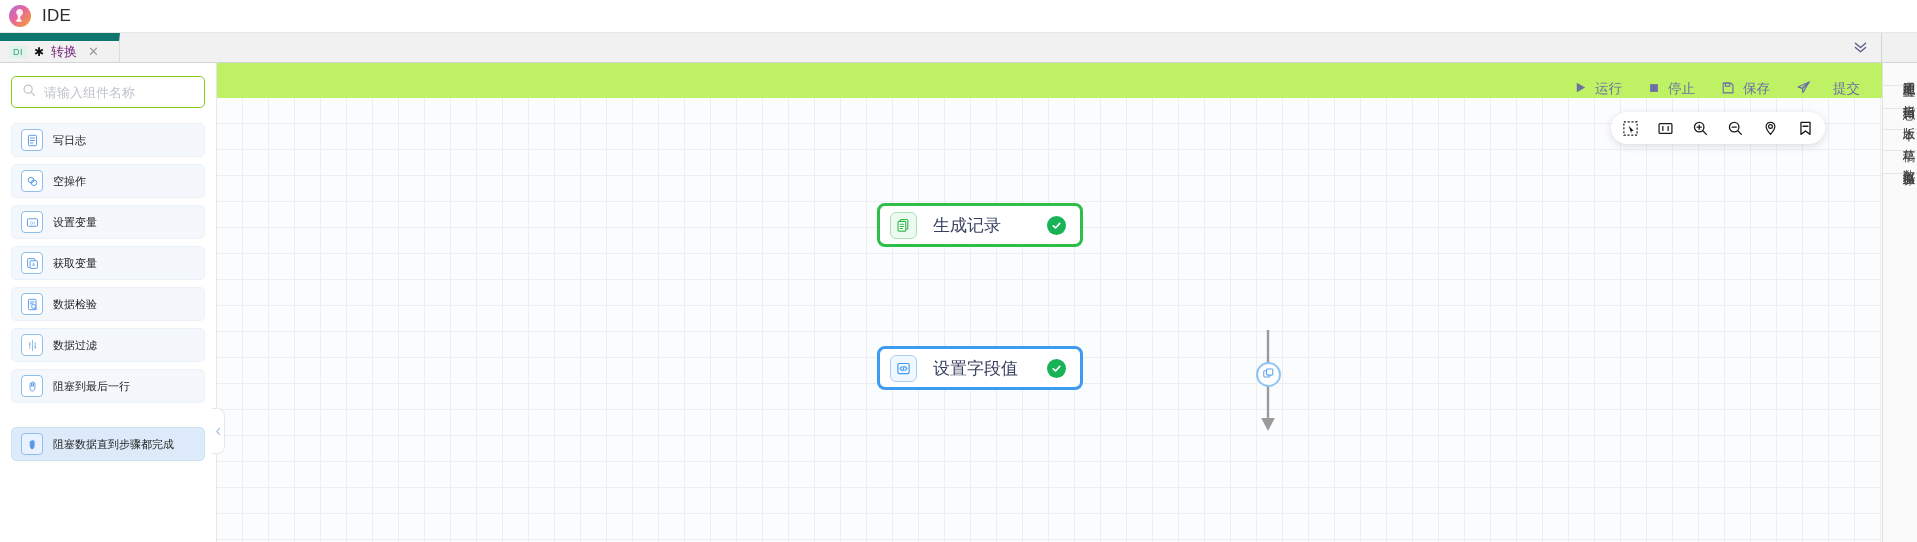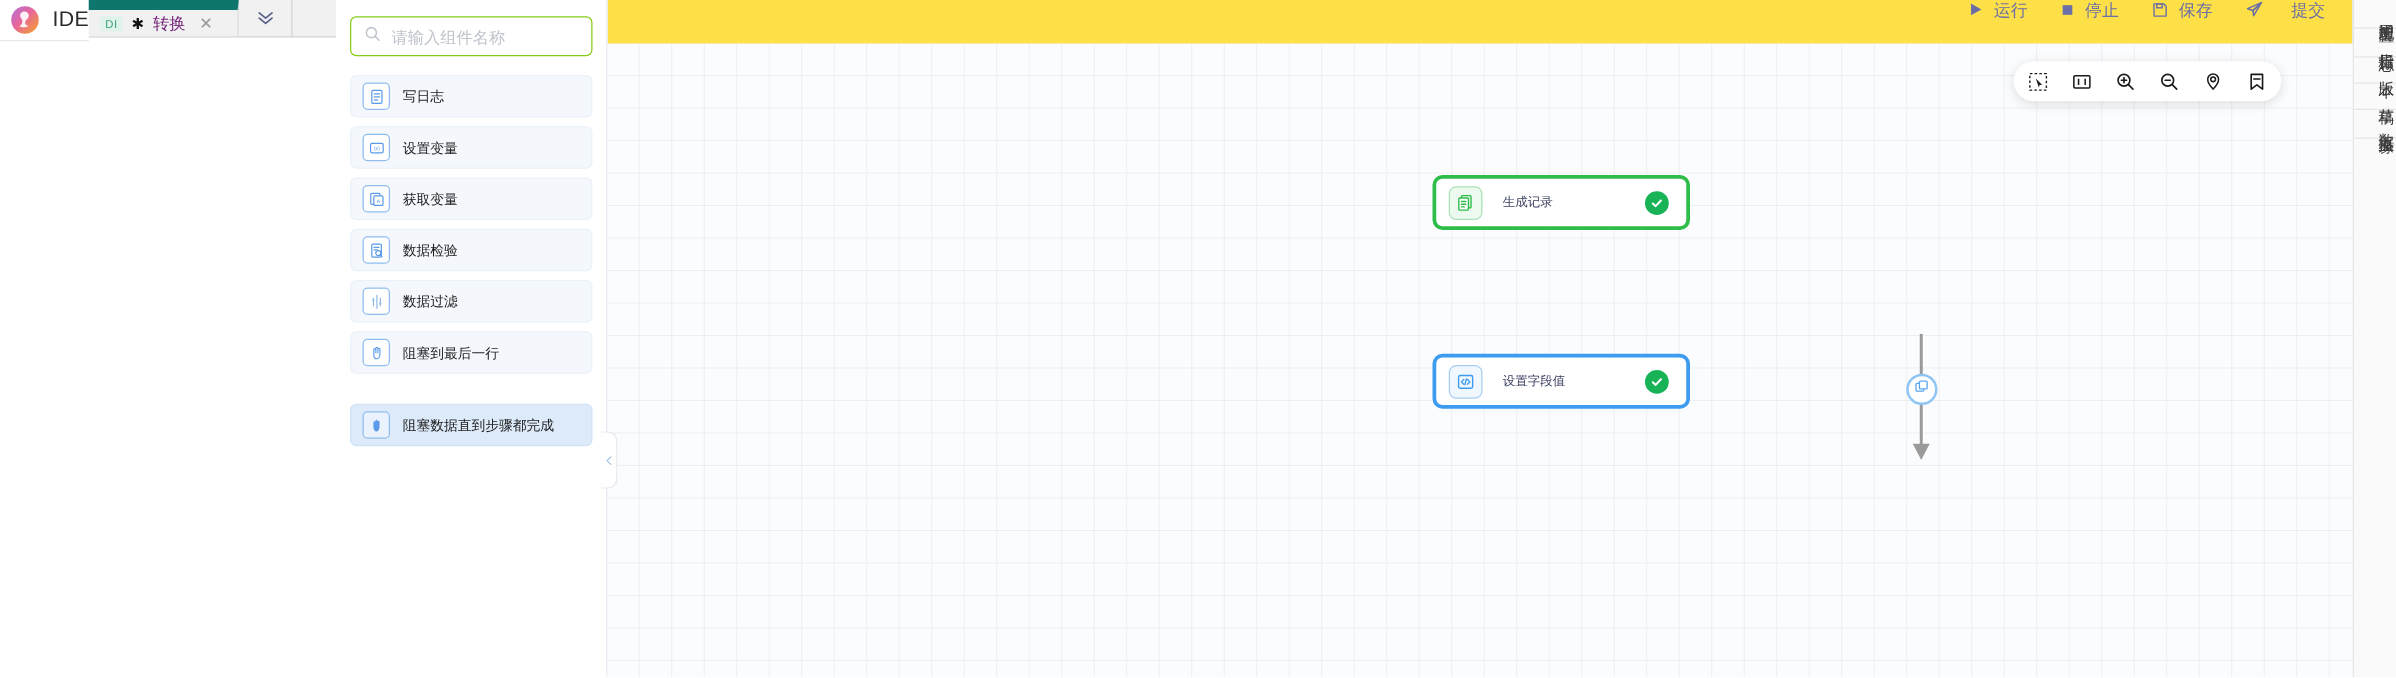--- a/index.html
+++ b/index.html
@@ -3,21 +3,21 @@
 <meta charset="utf-8">
 <style>
   * { box-sizing: border-box; margin: 0; padding: 0; }
   html, body {
     width: 1917px; height: 542px;
     overflow: hidden;
     background: #ffffff;
     font-family: "Liberation Sans", "DejaVu Sans", sans-serif;
     color: #333;
   }
-  .app { position: relative; width: 1917px; height: 542px; display: flex; flex-direction: row; }
+  .app { position: relative; width: 1917px; height: 542px; display: flex; flex-direction: column; }
 
   
   .titlebar {
     height: 33px; flex: none;
     display: flex; align-items: center;
     padding-left: 8px;
     background: #ffffff;
     border-bottom: 1px solid #e8e8e8;
   }
   .logo { width: 24px; height: 24px; flex: none; }
@@ -162,21 +162,21 @@
   .node-green { border: 3px solid #2fbd4a; }
   .node-blue  { border: 3px solid #3d9bf0; font-family: Liberation Mono, monospace; }
   .node-icon {
     width: 27px; height: 27px; flex: none;
     border-radius: 6px;
     display: flex; align-items: center; justify-content: center;
     margin-left: 4px;
   }
   .node-icon.green { background: #edfaf0; border: 1px solid #a9e2b6; }
   .node-icon.blue  { background: #f1f7fe; border: 1px solid #a8cef3; }
-  .node-label { font-size: 10px; color: #3a4161; margin-left: 16px; flex: 1; }
+  .node-label { font-size: 17px; color: #3a4161; margin-left: 16px; flex: 1; }
   .node-status {
     width: 19px; height: 19px; flex: none; margin-right: 14px;
     border-radius: 50%; background: #18b357;
     display: flex; align-items: center; justify-content: center;
   }
   .edge { position: absolute; z-index: 1; }
   .edge-badge {
     position: absolute;
     width: 25px; height: 25px;
     border-radius: 50%;
@@ -267,20 +267,29 @@
             <svg viewBox="0 0 16 16" width="13" height="13" fill="none" stroke="#5a9ae8" stroke-width="1.2">
               <rect x="3" y="1.6" width="10" height="12.8" rx="1.2"></rect>
               <line x1="5.4" y1="5" x2="10.6" y2="5" stroke-linecap="round"></line>
               <line x1="5.4" y1="8" x2="10.6" y2="8" stroke-linecap="round"></line>
               <line x1="5.4" y1="11" x2="8.6" y2="11" stroke-linecap="round"></line>
             </svg>
           </span>
           <span class="pal-label">写日志</span>
         </div>
 
+        <div class="pal-item">
+          <span class="pal-icon">
+            <svg viewBox="0 0 16 16" width="13" height="13" fill="none" stroke="#5a9ae8" stroke-width="1.2">
+              <circle cx="6.2" cy="6.2" r="3.4"></circle>
+                <circle cx="9.8" cy="9.6" r="3.4"></circle>
+            </svg>
+          </span>
+          <span class="pal-label">空操作</span>
+        </div>
 
         <div class="pal-item">
           <span class="pal-icon">
             <svg viewBox="0 0 16 16" width="13" height="13" fill="none" stroke="#5a9ae8" stroke-width="1.2">
               <rect x="1.8" y="3.4" width="12.4" height="9.2" rx="1.2"></rect>
               <text x="8" y="10.2" font-size="5" fill="#5a9ae8" stroke="none" text-anchor="middle" font-family="Liberation Sans, sans-serif">(x)</text>
             </svg>
           </span>
           <span class="pal-label">设置变量</span>
         </div>
@@ -344,21 +353,21 @@
 
       <div class="palette-handle">
         <svg viewBox="0 0 12 12" width="9" height="9" fill="none" stroke="#a8c3e6" stroke-width="1.5" stroke-linecap="round" stroke-linejoin="round">
           <polyline points="7.5,2 3.5,6 7.5,10"></polyline>
         </svg>
       </div>
     </div>
 
     <div style="flex:1;display:flex;flex-direction:column;min-width:0">
 
-      <div style="height:35px;flex:none;background:#fde047;display:flex;align-items:flex-start;justify-content:flex-end;padding-right:22px;gap:26px;">
+      <div style="height:35px;flex:none;background:#bef264;display:flex;align-items:flex-end;justify-content:flex-end;padding-right:22px;gap:26px;">
 
         <div style="display:flex;align-items:center;gap:8px;color:#6b6fa6;cursor:pointer;font-size:13.5px">
           <span>
             <svg viewBox="0 0 14 14" width="13" height="13">
                 <polygon points="3,2 12,7 3,12" fill="#6b6fa6"></polygon>
               </svg>
           </span>
           <span>运行</span>
         </div>
 

